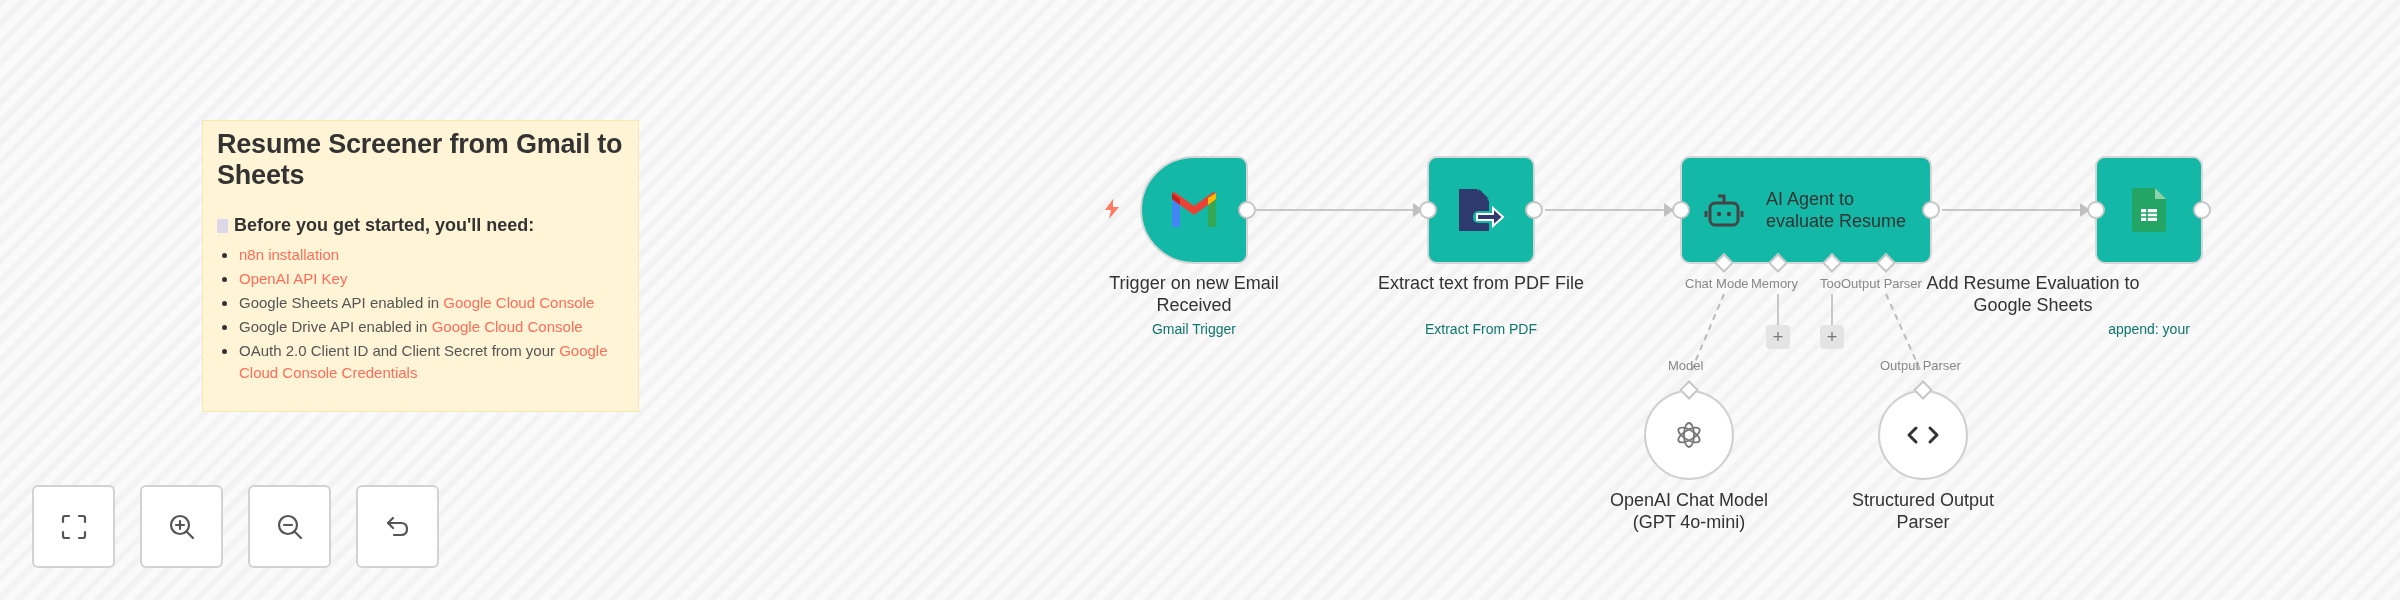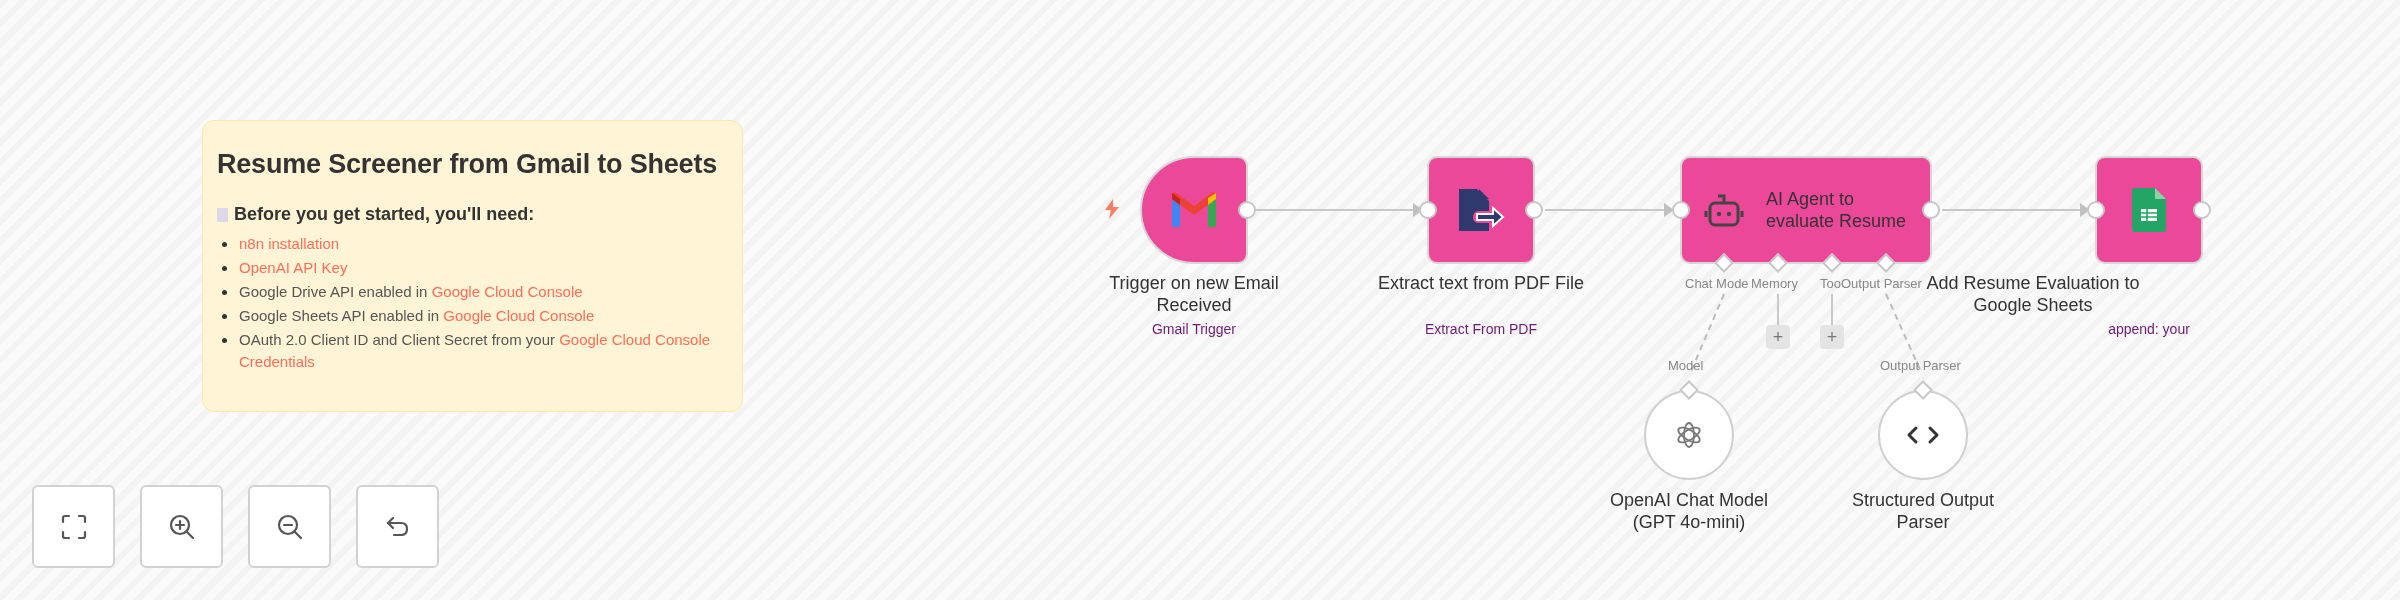--- a/index.html
+++ b/index.html
@@ -7,48 +7,48 @@
   body {
     font-family: "Liberation Sans", "DejaVu Sans", sans-serif;
     position: relative;
     background-color: #f6f6f6;
     background-image: repeating-linear-gradient(135deg, #f3f3f3 0px, #f3f3f3 6px, #fafafa 6px, #fafafa 14px);
   }
   .abs { position: absolute; }
 
   
   .sticky {
-    position: absolute; left: 202px; top: 120px; width: 541px; height: 292px;
-    background: #fff5d6; border: 1px solid #f9e8b0; border-radius: 12px;
-    padding: 28px 14px;
+    position: absolute; left: 202px; top: 120px; width: 437px; height: 292px;
+    background: #fff5d6; border: 1px solid #f9e8b0; border-radius: 0;
+    padding: 8px 14px;
   }
   .sticky-title { font-size: 27px; font-weight: 700; color: #333; letter-spacing: -0.2px; }
   .sticky-sub { margin-top: 24px; font-size: 18px; font-weight: 700; color: #333; display: flex; align-items: center; gap: 6px; }
   .sticky-sub .doc { width: 11px; height: 14px; background: #dcd8ea; border-radius: 1px; display: inline-block; }
   .sticky ul { list-style: none; margin-top: 8px; padding-left: 2px; }
   .sticky li { font-size: 15px; color: #555; line-height: 22px; position: relative; padding-left: 20px; margin-bottom: 2px; }
   .sticky li::before { content: ""; position: absolute; left: 3px; top: 9px; width: 5px; height: 5px; border-radius: 50%; background: #333; }
   .link { color: #ff6d5a; }
 
   
   .node {
-    position: absolute; background: #ec4899; border: 2px solid #d6d6d6; border-radius: 10px;
+    position: absolute; background: #14b8a6; border: 2px solid #d6d6d6; border-radius: 10px;
     display: flex; align-items: center; justify-content: center;
   }
   .node.trigger { border-radius: 54px 10px 10px 54px; }
   .handle {
     position: absolute; width: 18px; height: 18px; border-radius: 50%;
     background: #fff; border: 2px solid #c6c6c6;
   }
   .diamond {
     position: absolute; width: 14px; height: 14px; background: #fff;
     border: 2px solid #c6c6c6; transform: rotate(45deg);
   }
   .label { position: absolute; text-align: center; font-size: 18px; color: #333; line-height: 22px; font-weight: 500; }
-  .sublabel { position: absolute; text-align: center; font-size: 14px; color: #701a75; }
+  .sublabel { position: absolute; text-align: center; font-size: 14px; color: #0f766e; }
   .port-label { position: absolute; font-size: 13px; color: #888; white-space: nowrap; }
   .conn { position: absolute; height: 2px; background: #c8c8c8; }
   .arrow { position: absolute; width: 0; height: 0; border-top: 7px solid transparent; border-bottom: 7px solid transparent; border-left: 10px solid #c0c0c0; }
   .vline { position: absolute; width: 2px; background: #c8c8c8; }
   .plus {
     position: absolute; width: 24px; height: 24px; border-radius: 4px; background: #e4e4e4;
     color: #777; font-size: 18px; display: flex; align-items: center; justify-content: center;
   }
   .circle-node {
     position: absolute; width: 90px; height: 90px; border-radius: 50%; background: #fff;
@@ -66,22 +66,22 @@
 
 <div class="sticky">
   <div class="sticky-title">Resume Screener from Gmail to Sheets</div>
   <div class="sticky-sub">
     <span class="doc"></span>
     <span>Before you get started, you'll need:</span>
   </div>
   <ul>
     <li><span></span><span class="link">n8n installation</span></li>
     <li><span></span><span class="link">OpenAI API Key</span></li>
+    <li><span>Google Sheets API enabled in </span><span class="link">Google Cloud Console</span></li>
     <li><span>Google Drive API enabled in </span><span class="link">Google Cloud Console</span></li>
-    <li><span>Google Sheets API enabled in </span><span class="link">Google Cloud Console</span></li>
     <li><span>OAuth 2.0 Client ID and Client Secret from your </span><span class="link">Google Cloud Console Credentials</span></li>
   </ul>
 </div>
 
 <div class="conn" style="left:1256px; top:209px; width:172px;"></div>
 <div class="arrow" style="left:1413px; top:203px;"></div>
 <div class="conn" style="left:1545px; top:209px; width:132px;"></div>
 <div class="arrow" style="left:1664px; top:203px;"></div>
 <div class="conn" style="left:1942px; top:209px; width:150px;"></div>
 <div class="arrow" style="left:2080px; top:203px;"></div>

